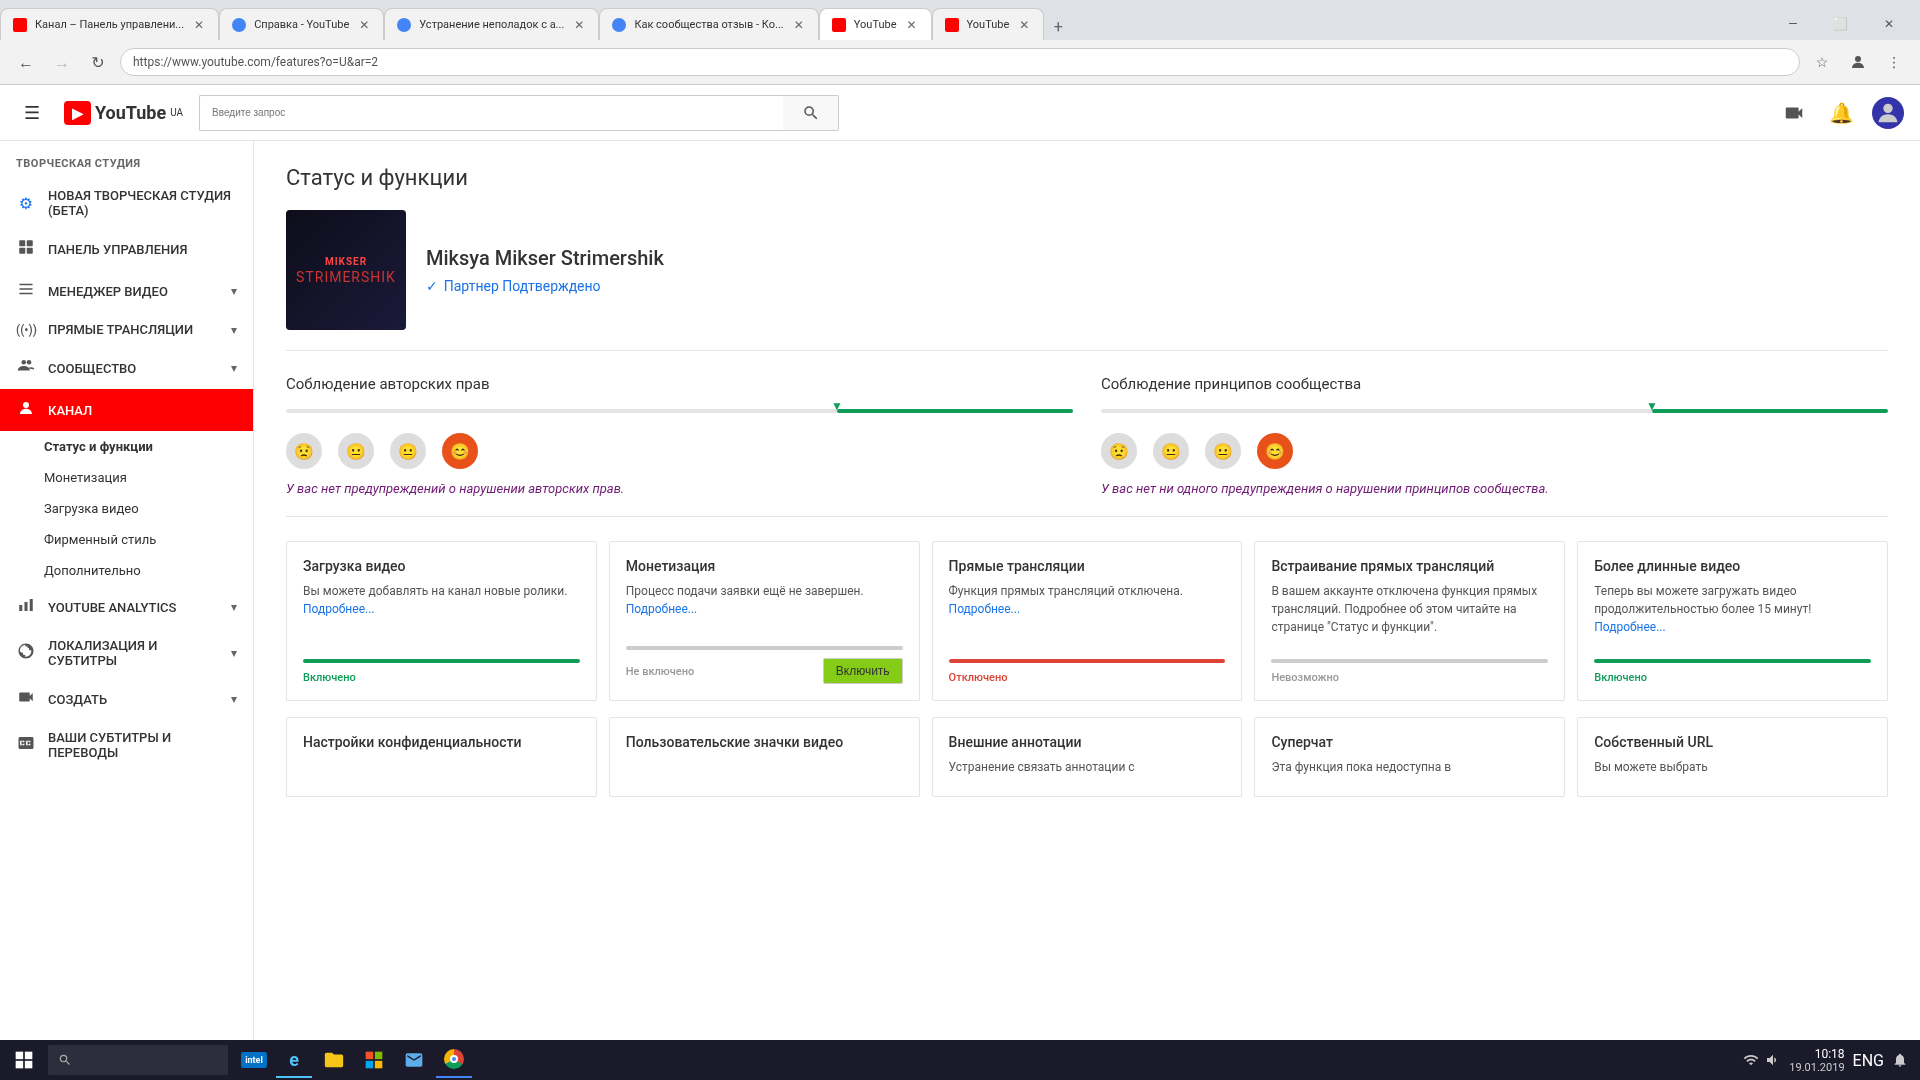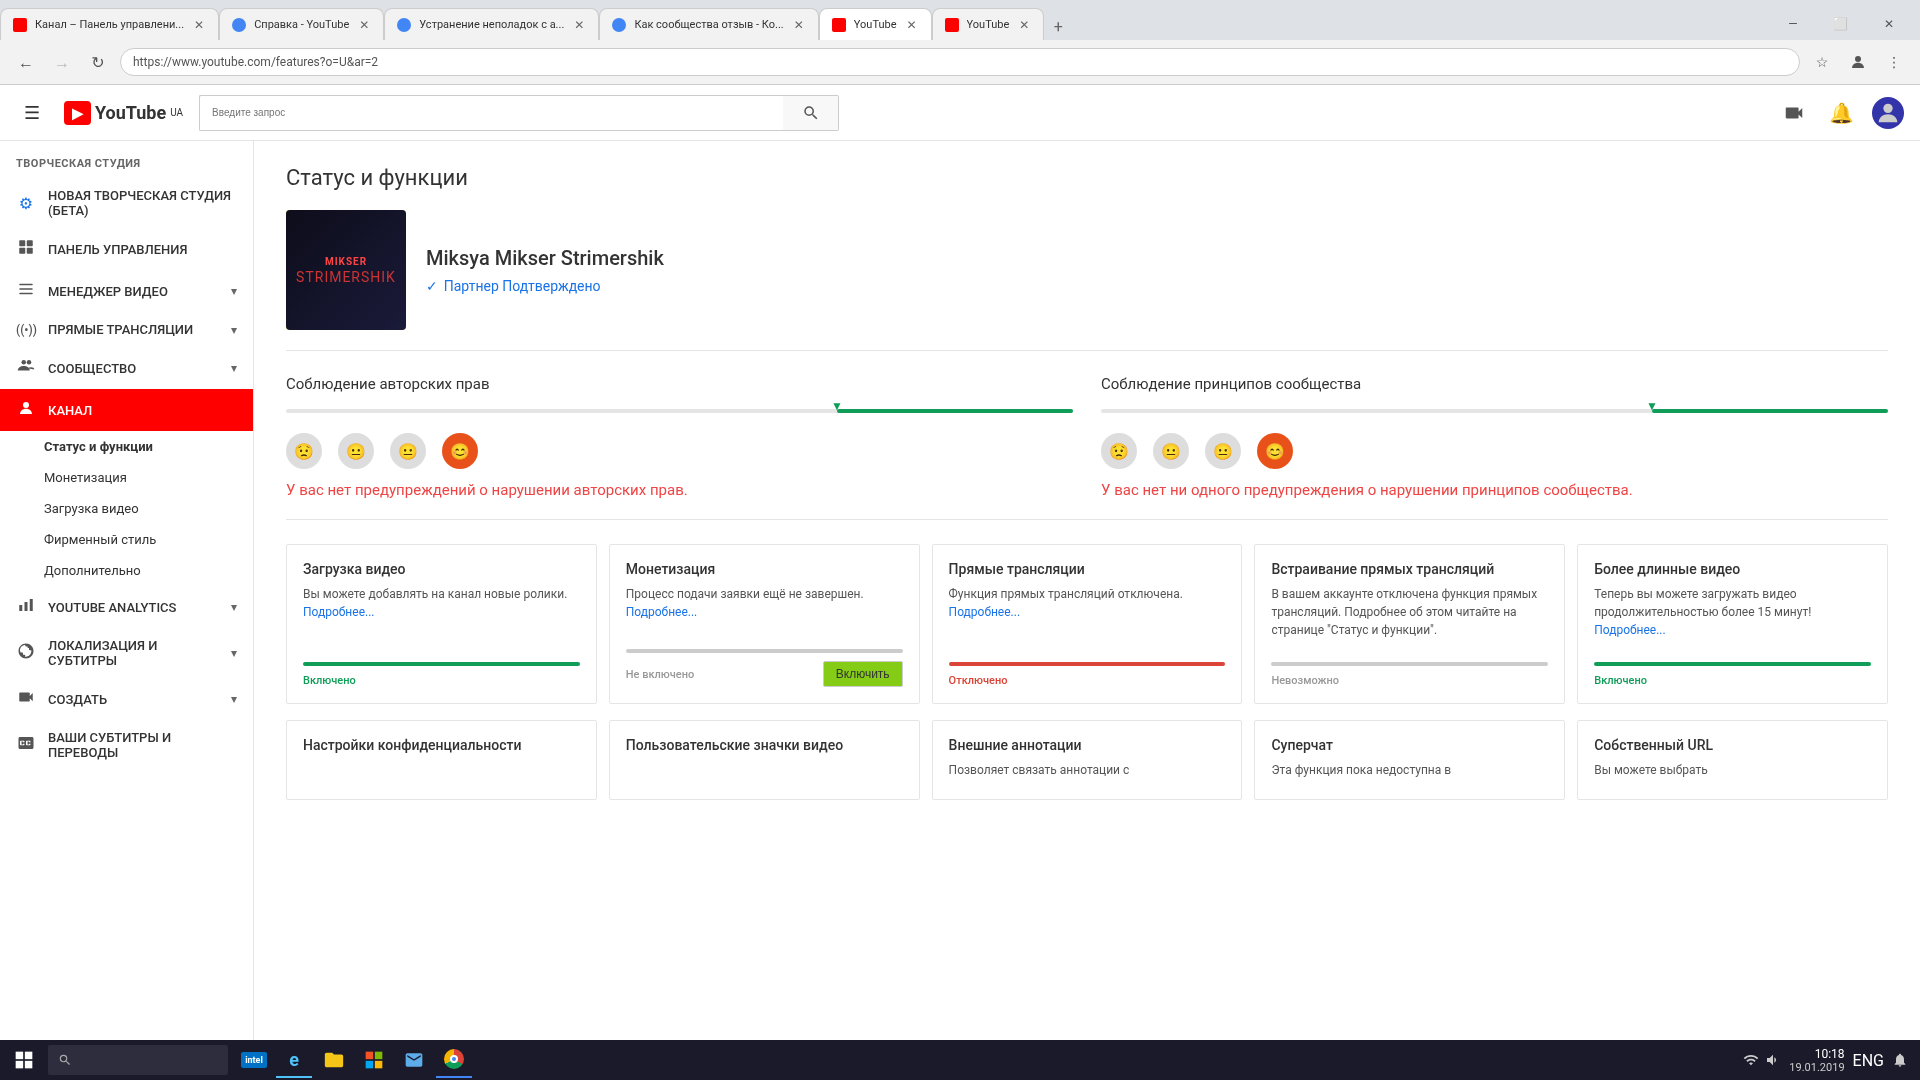--- a/index.html
+++ b/index.html
@@ -61,21 +61,21 @@
 
     
     .channel-info { display: flex; align-items: center; gap: 20px; margin-bottom: 24px; padding-bottom: 20px; border-bottom: 1px solid #e5e5e5; }
     .channel-thumb { width: 120px; height: 120px; border-radius: 4px; overflow: hidden; flex-shrink: 0; background: #eab308; display: flex; align-items: center; justify-content: flex-start; }
     .channel-name { font-size: 20px; font-weight: 500; color: #333; margin-bottom: 8px; }
     .channel-verified { display: flex; align-items: center; gap: 6px; color: #1a73e8; font-size: 14px; }
 
     
     .status-grid { display: grid; grid-template-columns: 1fr 1fr; gap: 28px; margin-bottom: 24px; padding-bottom: 20px; border-bottom: 1px solid #e5e5e5; }
     .status-section-title { font-size: 15px; color: #333; margin-bottom: 16px; }
-    .status-desc { font-size: 15px; color: #ef4444; }
+    .status-desc { font-size: 13px; color: #701a75; font-style: italic; }
 
     
     .features-grid { display: grid; grid-template-columns: repeat(5, 1fr); gap: 12px; margin-bottom: 16px; }
     .feature-card { border: 1px solid #e5e5e5; border-radius: 2px; padding: 16px; display: flex; flex-direction: column; min-height: 160px; }
     .feature-title { font-size: 14px; font-weight: 500; color: #333; margin-bottom: 8px; }
     .feature-desc { font-size: 12px; color: #555; flex: 1; line-height: 1.5; }
     .feature-desc a { color: #1a73e8; text-decoration: none; }
     .feature-status-bar { height: 4px; margin-top: 12px; border-radius: 2px; }
     .feature-status-bar.green { background: #0f9d58; }
     .feature-status-bar.red { background: #db4437; }
@@ -440,21 +440,21 @@
         <div class="feature-card-partial">
           <div class="feature-title">Настройки конфиденциальности</div>
           <div class="feature-desc"></div>
         </div>
         <div class="feature-card-partial">
           <div class="feature-title">Пользовательские значки видео</div>
           <div class="feature-desc"></div>
         </div>
         <div class="feature-card-partial">
           <div class="feature-title">Внешние аннотации</div>
-          <div class="feature-desc">Позволяет связать аннотации с</div>
+          <div class="feature-desc">Устранение связать аннотации с</div>
         </div>
         <div class="feature-card-partial">
           <div class="feature-title">Суперчат</div>
           <div class="feature-desc">Эта функция пока недоступна в</div>
         </div>
         <div class="feature-card-partial">
           <div class="feature-title">Собственный URL</div>
           <div class="feature-desc">Вы можете выбрать</div>
         </div>
       </div>

